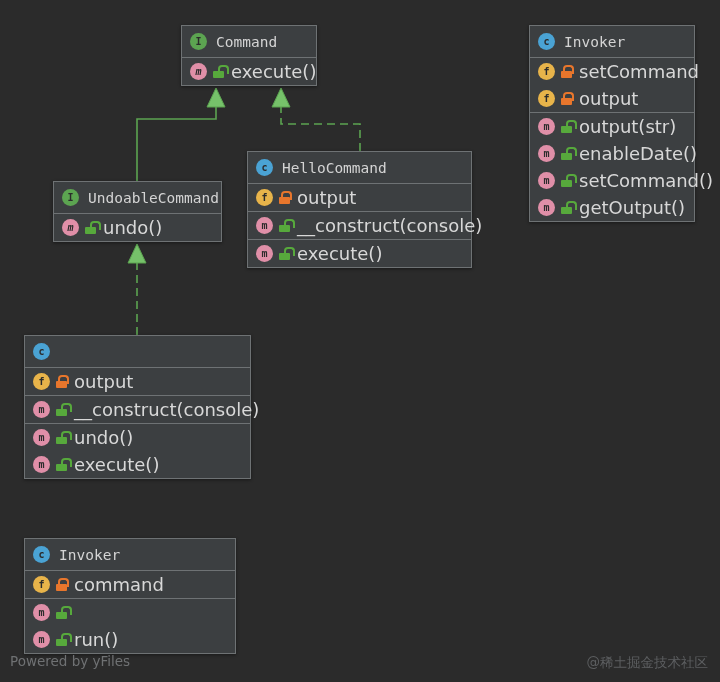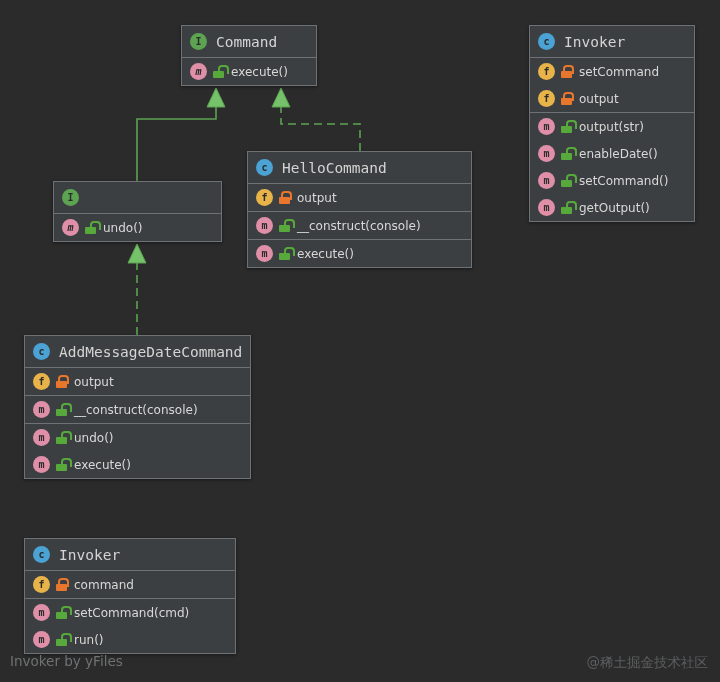--- a/index.html
+++ b/index.html
@@ -51,21 +51,21 @@
   .uml-row {
     display: flex;
     align-items: center;
     height: 27px;
     padding: 0 10px 0 8px;
     box-sizing: border-box;
     white-space: nowrap;
   }
   .uml-row .member-text {
     font-family: "DejaVu Sans", sans-serif;
-    font-size: 12px;
+    font-size: 18px;
     color: #d8d8d8;
     margin-left: 7px;
   }
 
   
   .badge {
     width: 17px;
     height: 17px;
     border-radius: 50%;
     flex: 0 0 auto;
@@ -235,20 +235,21 @@
               <span class="shackle"></span>
               <span class="body"></span>
             </span>
             <span class="member-text">getOutput()</span>
           </div>
         </div>
       </div>
       <div class="uml-box" style="left: 53px; top: 181px; width: 169px;">
         <div class="uml-title">
           <span class="badge badge-interface">I</span>
+          <span class="title-text">UndoableCommand</span>
         </div>
         <div class="uml-section">
           <div class="uml-row">
             <span class="badge badge-method abstract">m</span>
             <span class="lock lock-public">
               <span class="shackle"></span>
               <span class="body"></span>
             </span>
             <span class="member-text">undo()</span>
           </div>
@@ -286,21 +287,20 @@
               <span class="shackle"></span>
               <span class="body"></span>
             </span>
             <span class="member-text">execute()</span>
           </div>
         </div>
       </div>
       <div class="uml-box" style="left: 24px; top: 335px; width: 227px;">
         <div class="uml-title">
           <span class="badge badge-class">c</span>
-          <span class="title-text">AddMessageDateCommand</span>
         </div>
         <div class="uml-section">
           <div class="uml-row">
             <span class="badge badge-field">f</span>
             <span class="lock lock-private">
               <span class="shackle"></span>
               <span class="body"></span>
             </span>
             <span class="member-text">output</span>
           </div>
@@ -349,29 +349,28 @@
             <span class="member-text">command</span>
           </div>
         </div>
         <div class="uml-section">
           <div class="uml-row">
             <span class="badge badge-method">m</span>
             <span class="lock lock-public">
               <span class="shackle"></span>
               <span class="body"></span>
             </span>
-            <span class="member-text">setCommand(cmd)</span>
           </div>
           <div class="uml-row">
             <span class="badge badge-method">m</span>
             <span class="lock lock-public">
               <span class="shackle"></span>
               <span class="body"></span>
             </span>
             <span class="member-text">run()</span>
           </div>
         </div>
       </div>
     </div>
 
-  <div class="watermark watermark-yfiles">Invoker by yFiles</div>
+  <div class="watermark watermark-yfiles">Powered by yFiles</div>
   <div class="watermark watermark-cn">@稀土掘金技术社区</div>
 </div>
 
 </body></html>

